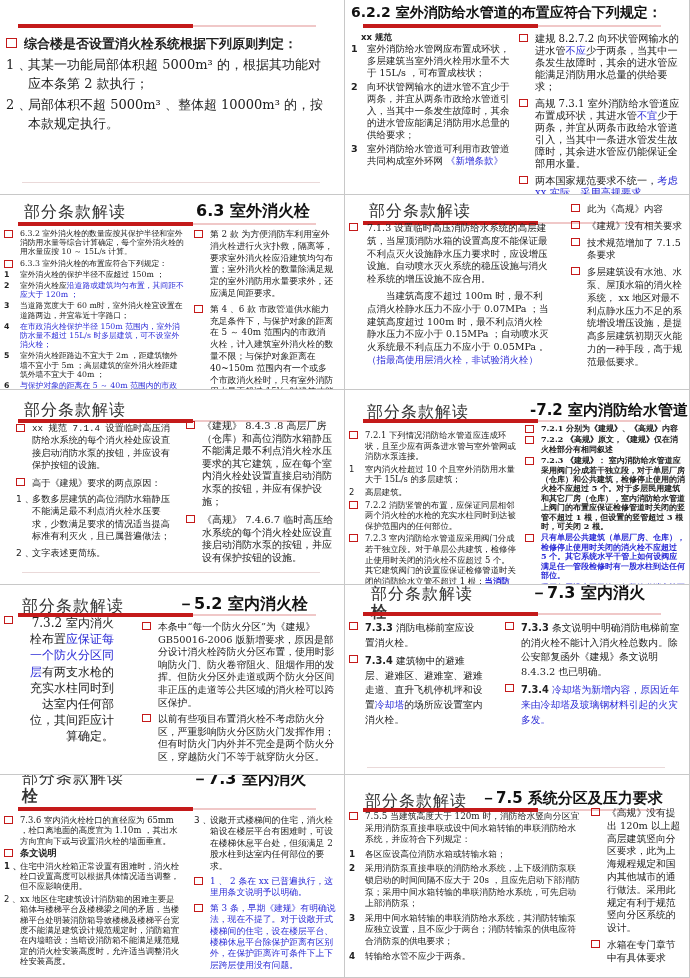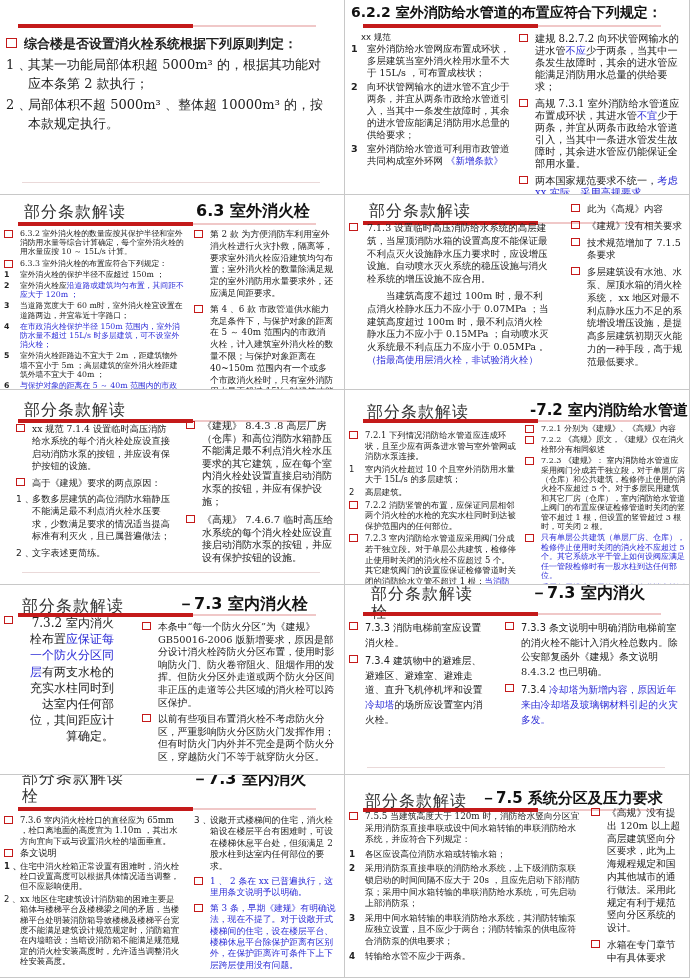--- a/index.html
+++ b/index.html
@@ -11,21 +11,21 @@
   .rule-red { position: absolute; height: 4px; background: #c41a1a; }
   .bottom-rule { position: absolute; height: 1px; background: #ead9d9; }
   .hdr { position: absolute; font-size: 16px; color: #333; white-space: nowrap; letter-spacing: 1px; }
   .hdr-right { position: absolute; font-family: "DejaVu Sans", "Liberation Sans", sans-serif; font-weight: bold; font-size: 16px; color: #111; white-space: nowrap; }
   .col { position: absolute; font-size: 9.5px; line-height: 12.2px; }
   .item { position: relative; padding-left: 16px; margin-bottom: 2px; }
   .item .mk { position: absolute; left: 0; top: 1px; width: 9px; height: 8px; border: 1.6px solid #c41a1a; }
   .num { position: relative; padding-left: 16px; margin-bottom: 2px; }
   .num .n { position: absolute; left: 0; top: 0; font-weight: bold; font-family: "DejaVu Sans", "Liberation Sans", sans-serif; }
   .blue { color: #2b2bd6; }
-  .b { font-weight: normal; }
+  .b { font-weight: bold; }
   .sans { font-family: "DejaVu Sans", "Liberation Sans", sans-serif; }
   .small { font-size: 7.8px; line-height: 9.2px; }
 </style>
 </head>
 <body>
 
 <div class="grid">
 
   <div class="slide" style="left:0;top:0;width:345px;height:195px;">
     <div class="rule" style="left:18px;top:25px;width:298px;"></div>
@@ -99,21 +99,21 @@
       <div class="item" style="margin-bottom:4px;"><span class="mk"></span><span>技术规范增加了 7.1.5 条要求</span></div>
       <div class="item"><span class="mk"></span><span>多层建筑设有水池、水泵、屋顶水箱的消火栓系统， xx 地区对最不利点静水压力不足的系统增设增压设施，是提高多层建筑初期灭火能力的一种手段，高于规范最低要求。</span></div>
     </div>
   </div>
 
   <div class="slide" style="left:0;top:390px;width:345px;height:195px;">
     <div class="hdr" style="left:24px;top:10px;">部分条款解读</div>
     <div class="rule" style="left:18px;top:30px;width:298px;"></div>
     <div class="rule-red" style="left:18px;top:29px;width:175px;"></div>
     <div class="col" style="left:16px;top:33px;width:158px;font-size:9.2px;line-height:12.4px;">
-      <div class="item" style="margin-bottom:4px;"><span class="mk"></span><span>xx 规范  7.1.4  设置临时高压消防给水系统的每个消火栓处应设直接启动消防水泵的按钮，并应设有保护按钮的设施。</span></div>
+      <div class="item" style="margin-bottom:4px;font-family:Liberation Mono, monospace;"><span class="mk"></span><span>xx 规范  7.1.4  设置临时高压消防给水系统的每个消火栓处应设直接启动消防水泵的按钮，并应设有保护按钮的设施。</span></div>
       <div class="item" style="margin-bottom:4px;"><span class="mk"></span><span>高于《建规》要求的两点原因：</span></div>
       <div class="num" style="margin-bottom:4px;"><span class="n" style="font-weight:normal;">1 、</span><span>多数多层建筑的高位消防水箱静压不能满足最不利点消火栓水压要求，少数满足要求的情况适当提高标准有利灭火，且已属普遍做法；</span></div>
       <div class="num"><span class="n" style="font-weight:normal;">2 、</span><span>文字表述更简练。</span></div>
     </div>
     <div class="col" style="left:186px;top:30px;width:152px;font-size:10px;line-height:12.6px;">
       <div class="item" style="margin-bottom:6px;"><span class="mk"></span><span>《建规》 8.4.3 .8  高层厂房（仓库）和高位消防水箱静压不能满足最不利点消火栓水压要求的其它建筑，应在每个室内消火栓处设置直接启动消防水泵的按钮，并应有保护设施；</span></div>
       <div class="item"><span class="mk"></span><span>《高规》 7.4.6.7  临时高压给水系统的每个消火栓处应设直接启动消防水泵的按钮，并应设有保护按钮的设施。</span></div>
     </div>
     <div class="bottom-rule" style="left:22px;top:182px;width:298px;"></div>
   </div>
@@ -134,21 +134,21 @@
       <div class="item"><span class="mk"></span><span>7.2.1  分别为《建规》、《高规》内容</span></div>
       <div class="item"><span class="mk"></span><span>7.2.2 《高规》原文，《建规》仅在消火栓部分有相同叙述</span></div>
       <div class="item"><span class="mk"></span><span>7.2.3  《建规》：  室内消防给水管道应采用阀门分成若干独立段，对于单层厂房（仓库）和公共建筑，检修停止使用的消火栓不应超过 5 个。对于多层民用建筑和其它厂房（仓库），室内消防给水管道上阀门的布置应保证检修管道时关闭的竖管不超过 1 根，但设置的竖管超过 3 根时，可关闭 2 根。</span></div>
       <div class="item blue"><span class="mk"></span><span>只有单层公共建筑（单层厂房、仓库），检修停止使用时关闭的消火栓不应超过 5 个。其它系统水平干管上如何设阀应满足任一管段检修时有一股水柱到达任何部位。</span></div>
       <div class="item blue" style="padding-left:16px;"><span>采用每层设水平干管，每段管道消火栓不超过 5 个的做法不符合要求！</span></div>
     </div>
   </div>
 
   <div class="slide" style="left:0;top:585px;width:345px;height:190px;">
     <div class="hdr" style="left:22px;top:11px;">部分条款解读</div>
-    <div class="hdr-right" style="left:178px;top:9px;">－7.3  室内消火栓</div>
+    <div class="hdr-right" style="left:178px;top:9px;">－5.2  室内消火栓</div>
     <div class="rule" style="left:18px;top:29px;width:298px;"></div>
     <div class="rule-red" style="left:18px;top:28px;width:175px;"></div>
     <div class="col" style="left:4px;top:30px;width:110px;font-size:12px;line-height:16.2px;text-align:right;">
       <div class="item" style="padding-left:18px;"><span class="mk"></span><span>7.3.2 室内消火栓布置</span><span class="blue">应保证每一个防火分区同层</span><span>有两支水枪的充实水柱同时到达室内任何部位，其间距应计算确定。</span></div>
     </div>
     <div class="col" style="left:142px;top:36px;width:196px;font-size:9.8px;line-height:12.6px;">
       <div class="item" style="margin-bottom:4px;"><span class="mk"></span><span>本条中“每一个防火分区”为《建规》 GB50016-2006 版新增要求，原因是部分设计消火栓跨防火分区布置，使用时影响防火门、防火卷帘阻火、阻烟作用的发挥。但防火分区外走道或两个防火分区间非正压的走道等公共区域的消火栓可以跨区保护。</span></div>
       <div class="item"><span class="mk"></span><span>以前有些项目布置消火栓不考虑防火分区，严重影响防火分区防火门发挥作用；但有时防火门内外并不完全是两个防火分区，穿越防火门不等于就穿防火分区。</span></div>
     </div>
   </div>

